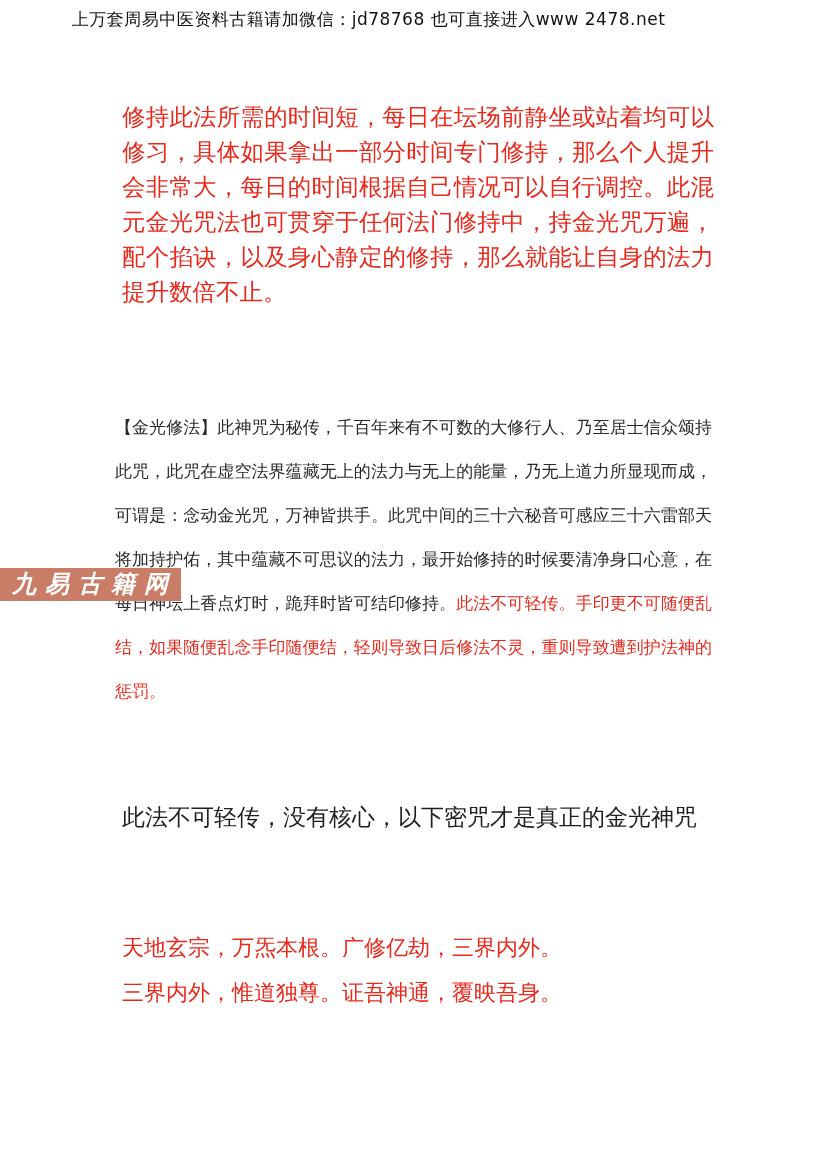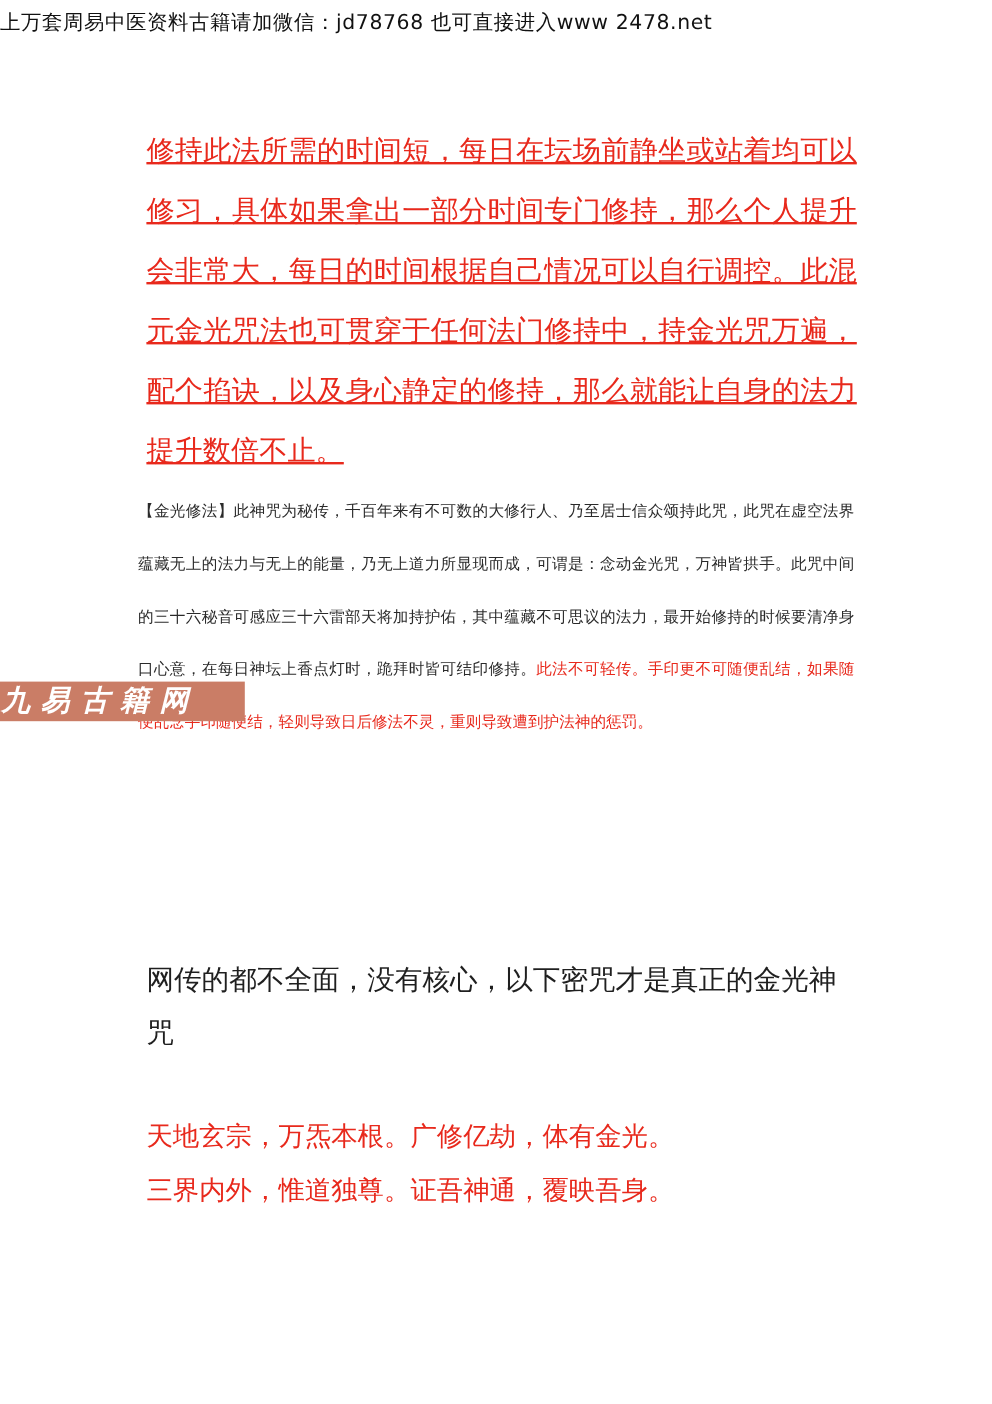--- a/index.html
+++ b/index.html
@@ -18,64 +18,64 @@
     height: 1170px;
     background: var(--page_bg);
     overflow: hidden;
     margin: 0 auto;
   }
   .header-line {
     position: absolute;
     top: 9px;
     left: 0;
     width: 737px;
+    text-align: center;
     font-size: 17px;
     line-height: 20px;
     color: #111111;
     letter-spacing: 0.5px;
   }
   .intro-paragraph {
     position: absolute;
     top: 100px;
     left: 122px;
     width: 592px;
     font-size: 23.5px;
-    line-height: 50px;
+    line-height: 35px;
     color: var(--red);
     text-align: justify;
     text-justify: inter-ideograph;
-    text-decoration: underline;
   }
   .method-paragraph {
     position: absolute;
     top: 405px;
     left: 115px;
     width: 597px;
-    font-size: 13px;
+    font-size: 17px;
     line-height: 44px;
     color: var(--black);
     text-align: justify;
     text-justify: inter-ideograph;
   }
   .method-paragraph .warning-red { color: var(--red); }
   .watermark-badge {
     position: absolute;
     top: 568px;
     left: 0;
-    width: 204px;
+    width: 181px;
     height: 33px;
     background: var(--watermark_bg);
     color: var(--watermark_fg);
     font-family: "DejaVu Serif", serif;
     font-weight: bold;
     font-style: italic;
     font-size: 24px;
     line-height: 32px;
     letter-spacing: 9px;
-    padding-left: 1px;
+    padding-left: 12px;
     white-space: nowrap;
     overflow: visible;
   }
   .note-paragraph {
     position: absolute;
     top: 795px;
     left: 122px;
     width: 592px;
     font-size: 23px;
     line-height: 44px;
@@ -98,20 +98,20 @@
 <div class="page">
 
   <div class="header-line">上万套周易中医资料古籍请加微信：jd78768 也可直接进入www 2478.net</div>
 
   <div class="intro-paragraph">修持此法所需的时间短，每日在坛场前静坐或站着均可以修习，具体如果拿出一部分时间专门修持，那么个人提升会非常大，每日的时间根据自己情况可以自行调控。此混元金光咒法也可贯穿于任何法门修持中，持金光咒万遍，配个掐诀，以及身心静定的修持，那么就能让自身的法力提升数倍不止。</div>
 
   <div class="method-paragraph"><span>【金光修法】此神咒为秘传，千百年来有不可数的大修行人、乃至居士信众颂持此咒，此咒在虚空法界蕴藏无上的法力与无上的能量，乃无上道力所显现而成，可谓是：念动金光咒，万神皆拱手。此咒中间的三十六秘音可感应三十六雷部天将加持护佑，其中蕴藏不可思议的法力，最开始修持的时候要清净身口心意，在每日神坛上香点灯时，跪拜时皆可结印修持。</span><span class="warning-red">此法不可轻传。手印更不可随便乱结，如果随便乱念手印随便结，轻则导致日后修法不灵，重则导致遭到护法神的惩罚。</span></div>
 
   <div class="watermark-badge"><span>九易古籍网</span></div>
 
-  <div class="note-paragraph">网传的都不全面，没有核心，以下密咒才是真正的金光神咒</div>
+  <div class="note-paragraph">此法不可轻传，没有核心，以下密咒才是真正的金光神咒</div>
 
   <div class="chant-block">
-    <div class="chant-line">天地玄宗，万炁本根。广修亿劫，体有金光。</div>
+    <div class="chant-line">天地玄宗，万炁本根。广修亿劫，三界内外。</div>
     <div class="chant-line">三界内外，惟道独尊。证吾神通，覆映吾身。</div>
   </div>
 
 </div>
 
 </body></html>

